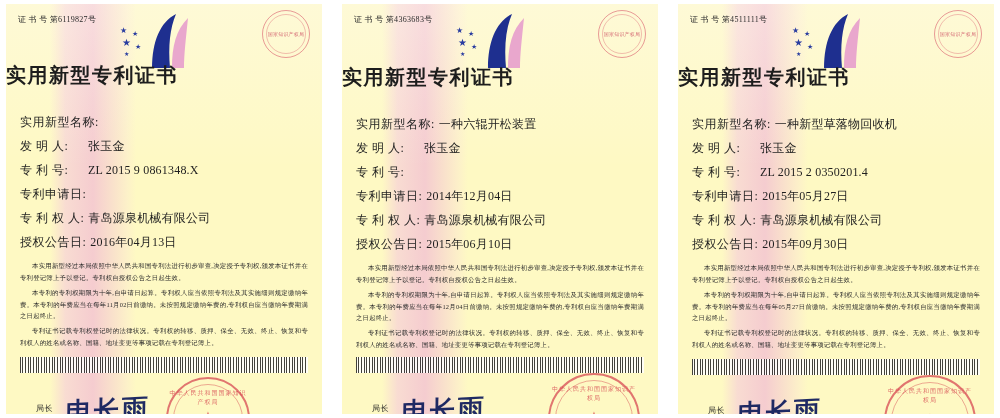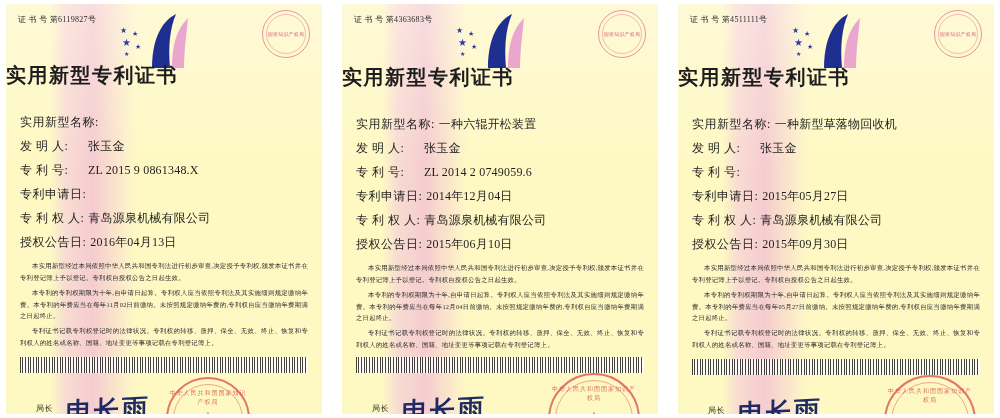--- a/index.html
+++ b/index.html
@@ -368,21 +368,20 @@
       <div class="field">
         <span class="lab">实用新型名称:</span>
         <span class="val">一种六辊开松装置</span>
       </div>
       <div class="field">
         <span class="lab">发 明 人:</span>
         <span class="val">张玉金</span>
       </div>
       <div class="field">
         <span class="lab">专 利 号:</span>
-        <span class="val">ZL 2014 2 0749059.6</span>
       </div>
       <div class="field">
         <span class="lab">专利申请日:</span>
         <span class="val">2014年12月04日</span>
       </div>
       <div class="field">
         <span class="lab">专 利 权 人:</span>
         <span class="val">青岛源泉机械有限公司</span>
       </div>
       <div class="field">
@@ -443,20 +442,21 @@
       <div class="field">
         <span class="lab">实用新型名称:</span>
         <span class="val">一种新型草落物回收机</span>
       </div>
       <div class="field">
         <span class="lab">发 明 人:</span>
         <span class="val">张玉金</span>
       </div>
       <div class="field">
         <span class="lab">专 利 号:</span>
+        <span class="val">ZL 2015 2 0350201.4</span>
       </div>
       <div class="field">
         <span class="lab">专利申请日:</span>
         <span class="val">2015年05月27日</span>
       </div>
       <div class="field">
         <span class="lab">专 利 权 人:</span>
         <span class="val">青岛源泉机械有限公司</span>
       </div>
       <div class="field">

